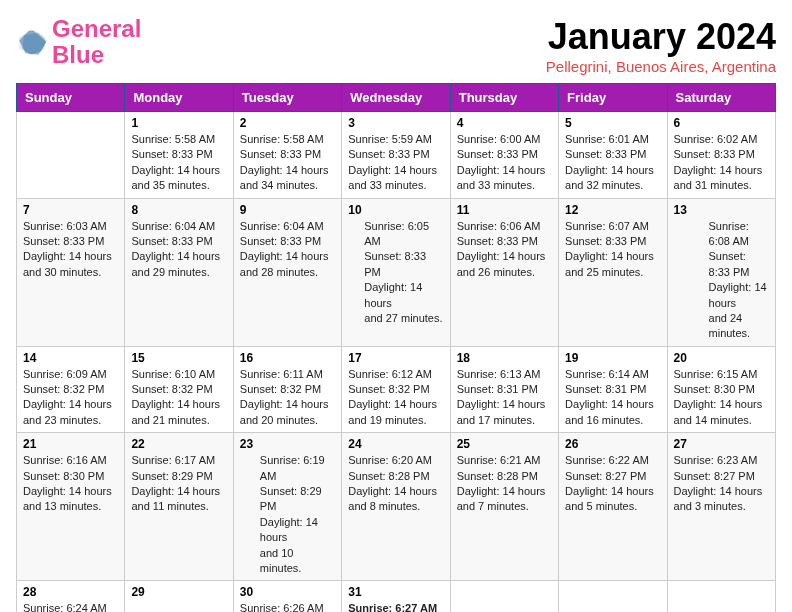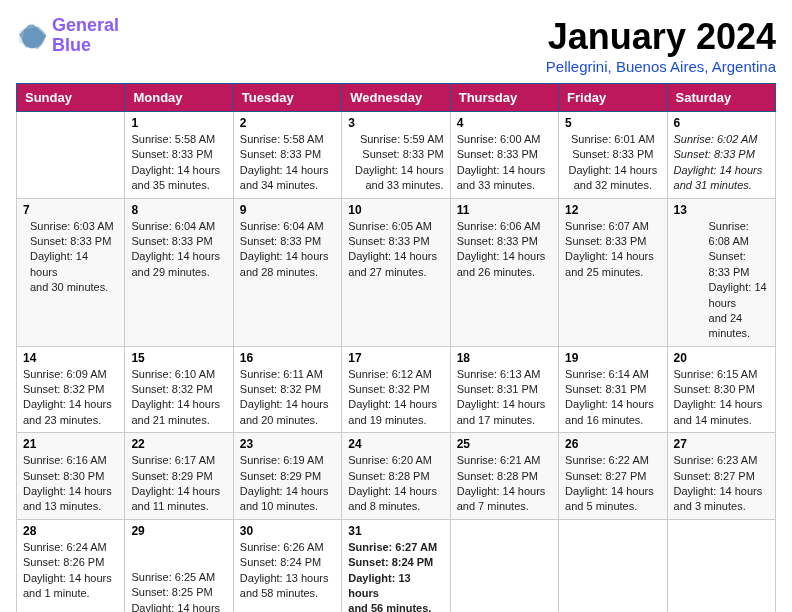--- a/index.html
+++ b/index.html
@@ -15,48 +15,48 @@
       justify-content: space-between;
       align-items: flex-start;
       margin-bottom: 8px;
     }
     .logo {
       display: flex;
       align-items: center;
       gap: 4px;
     }
     .logo-text {
-      font-size: 18px;
+      font-size: 24px;
       font-weight: bold;
-      color: #8b5cf6;
+      color: #ec4899;
       line-height: 1.1;
     }
     .logo-icon {
       width: 32px;
       height: 32px;
     }
     .title-block {
       text-align: right;
     }
     .calendar-title {
       font-size: 36px;
       font-weight: bold;
       color: #000000;
     }
     .calendar-subtitle {
       font-size: 15px;
-      color: #1d4ed8;
+      color: #ef4444;
     }
     table {
       width: 100%;
       border-collapse: collapse;
       font-size: 11px;
     }
     thead tr th {
-      background: #be185d;
+      background: #a21caf;
       color: #fff;
       text-align: left;
       padding: 6px 8px;
       font-size: 13px;
       font-weight: bold;
       border: 1px solid #1a5a90;
     }
     tbody tr td {
       border: 1px solid #ccc;
       vertical-align: top;
@@ -128,72 +128,72 @@
         </td>
         <td>
           <span class="day-number">2</span>
           <div class="day-info" style="white-space: pre-line;">Sunrise: 5:58 AM
 Sunset: 8:33 PM
 Daylight: 14 hours
 and 34 minutes.</div>
         </td>
         <td>
           <span class="day-number">3</span>
-          <div class="day-info" style="white-space: pre-line; text-align: right;">Sunrise: 5:59 AM
+          <div class="day-info" style="white-space: pre-line;">Sunrise: 5:59 AM
 Sunset: 8:33 PM
 Daylight: 14 hours
 and 33 minutes.</div>
         </td>
         <td>
           <span class="day-number">4</span>
           <div class="day-info" style="white-space: pre-line;">Sunrise: 6:00 AM
 Sunset: 8:33 PM
 Daylight: 14 hours
 and 33 minutes.</div>
         </td>
         <td>
           <span class="day-number">5</span>
-          <div class="day-info" style="white-space: pre-line; text-align: center;">Sunrise: 6:01 AM
+          <div class="day-info" style="white-space: pre-line;">Sunrise: 6:01 AM
 Sunset: 8:33 PM
 Daylight: 14 hours
 and 32 minutes.</div>
         </td>
         <td>
           <span class="day-number">6</span>
-          <div class="day-info" style="white-space: pre-line; font-style: italic;">Sunrise: 6:02 AM
+          <div class="day-info" style="white-space: pre-line;">Sunrise: 6:02 AM
 Sunset: 8:33 PM
 Daylight: 14 hours
 and 31 minutes.</div>
         </td>
       </tr>
       <tr>
         <td>
           <span class="day-number">7</span>
-          <div class="day-info" style="white-space: pre-line; margin-left: 7px;">Sunrise: 6:03 AM
+          <div class="day-info" style="white-space: pre-line;">Sunrise: 6:03 AM
 Sunset: 8:33 PM
 Daylight: 14 hours
 and 30 minutes.</div>
         </td>
         <td>
           <span class="day-number">8</span>
           <div class="day-info" style="white-space: pre-line;">Sunrise: 6:04 AM
 Sunset: 8:33 PM
 Daylight: 14 hours
 and 29 minutes.</div>
         </td>
         <td>
           <span class="day-number">9</span>
           <div class="day-info" style="white-space: pre-line;">Sunrise: 6:04 AM
 Sunset: 8:33 PM
 Daylight: 14 hours
 and 28 minutes.</div>
         </td>
         <td>
           <span class="day-number">10</span>
-          <div class="day-info" style="white-space: pre-line;">Sunrise: 6:05 AM
+          <div class="day-info" style="white-space: pre-line; margin-left: 16px;">Sunrise: 6:05 AM
 Sunset: 8:33 PM
 Daylight: 14 hours
 and 27 minutes.</div>
         </td>
         <td>
           <span class="day-number">11</span>
           <div class="day-info" style="white-space: pre-line;">Sunrise: 6:06 AM
 Sunset: 8:33 PM
 Daylight: 14 hours
 and 26 minutes.</div>
@@ -274,21 +274,21 @@
         </td>
         <td>
           <span class="day-number">22</span>
           <div class="day-info" style="white-space: pre-line;">Sunrise: 6:17 AM
 Sunset: 8:29 PM
 Daylight: 14 hours
 and 11 minutes.</div>
         </td>
         <td>
           <span class="day-number">23</span>
-          <div class="day-info" style="white-space: pre-line;">Sunrise: 6:19 AM
+          <div class="day-info" style="white-space: pre-line; margin-left: 20px;">Sunrise: 6:19 AM
 Sunset: 8:29 PM
 Daylight: 14 hours
 and 10 minutes.</div>
         </td>
         <td>
           <span class="day-number">24</span>
           <div class="day-info" style="white-space: pre-line;">Sunrise: 6:20 AM
 Sunset: 8:28 PM
 Daylight: 14 hours
 and 8 minutes.</div>

